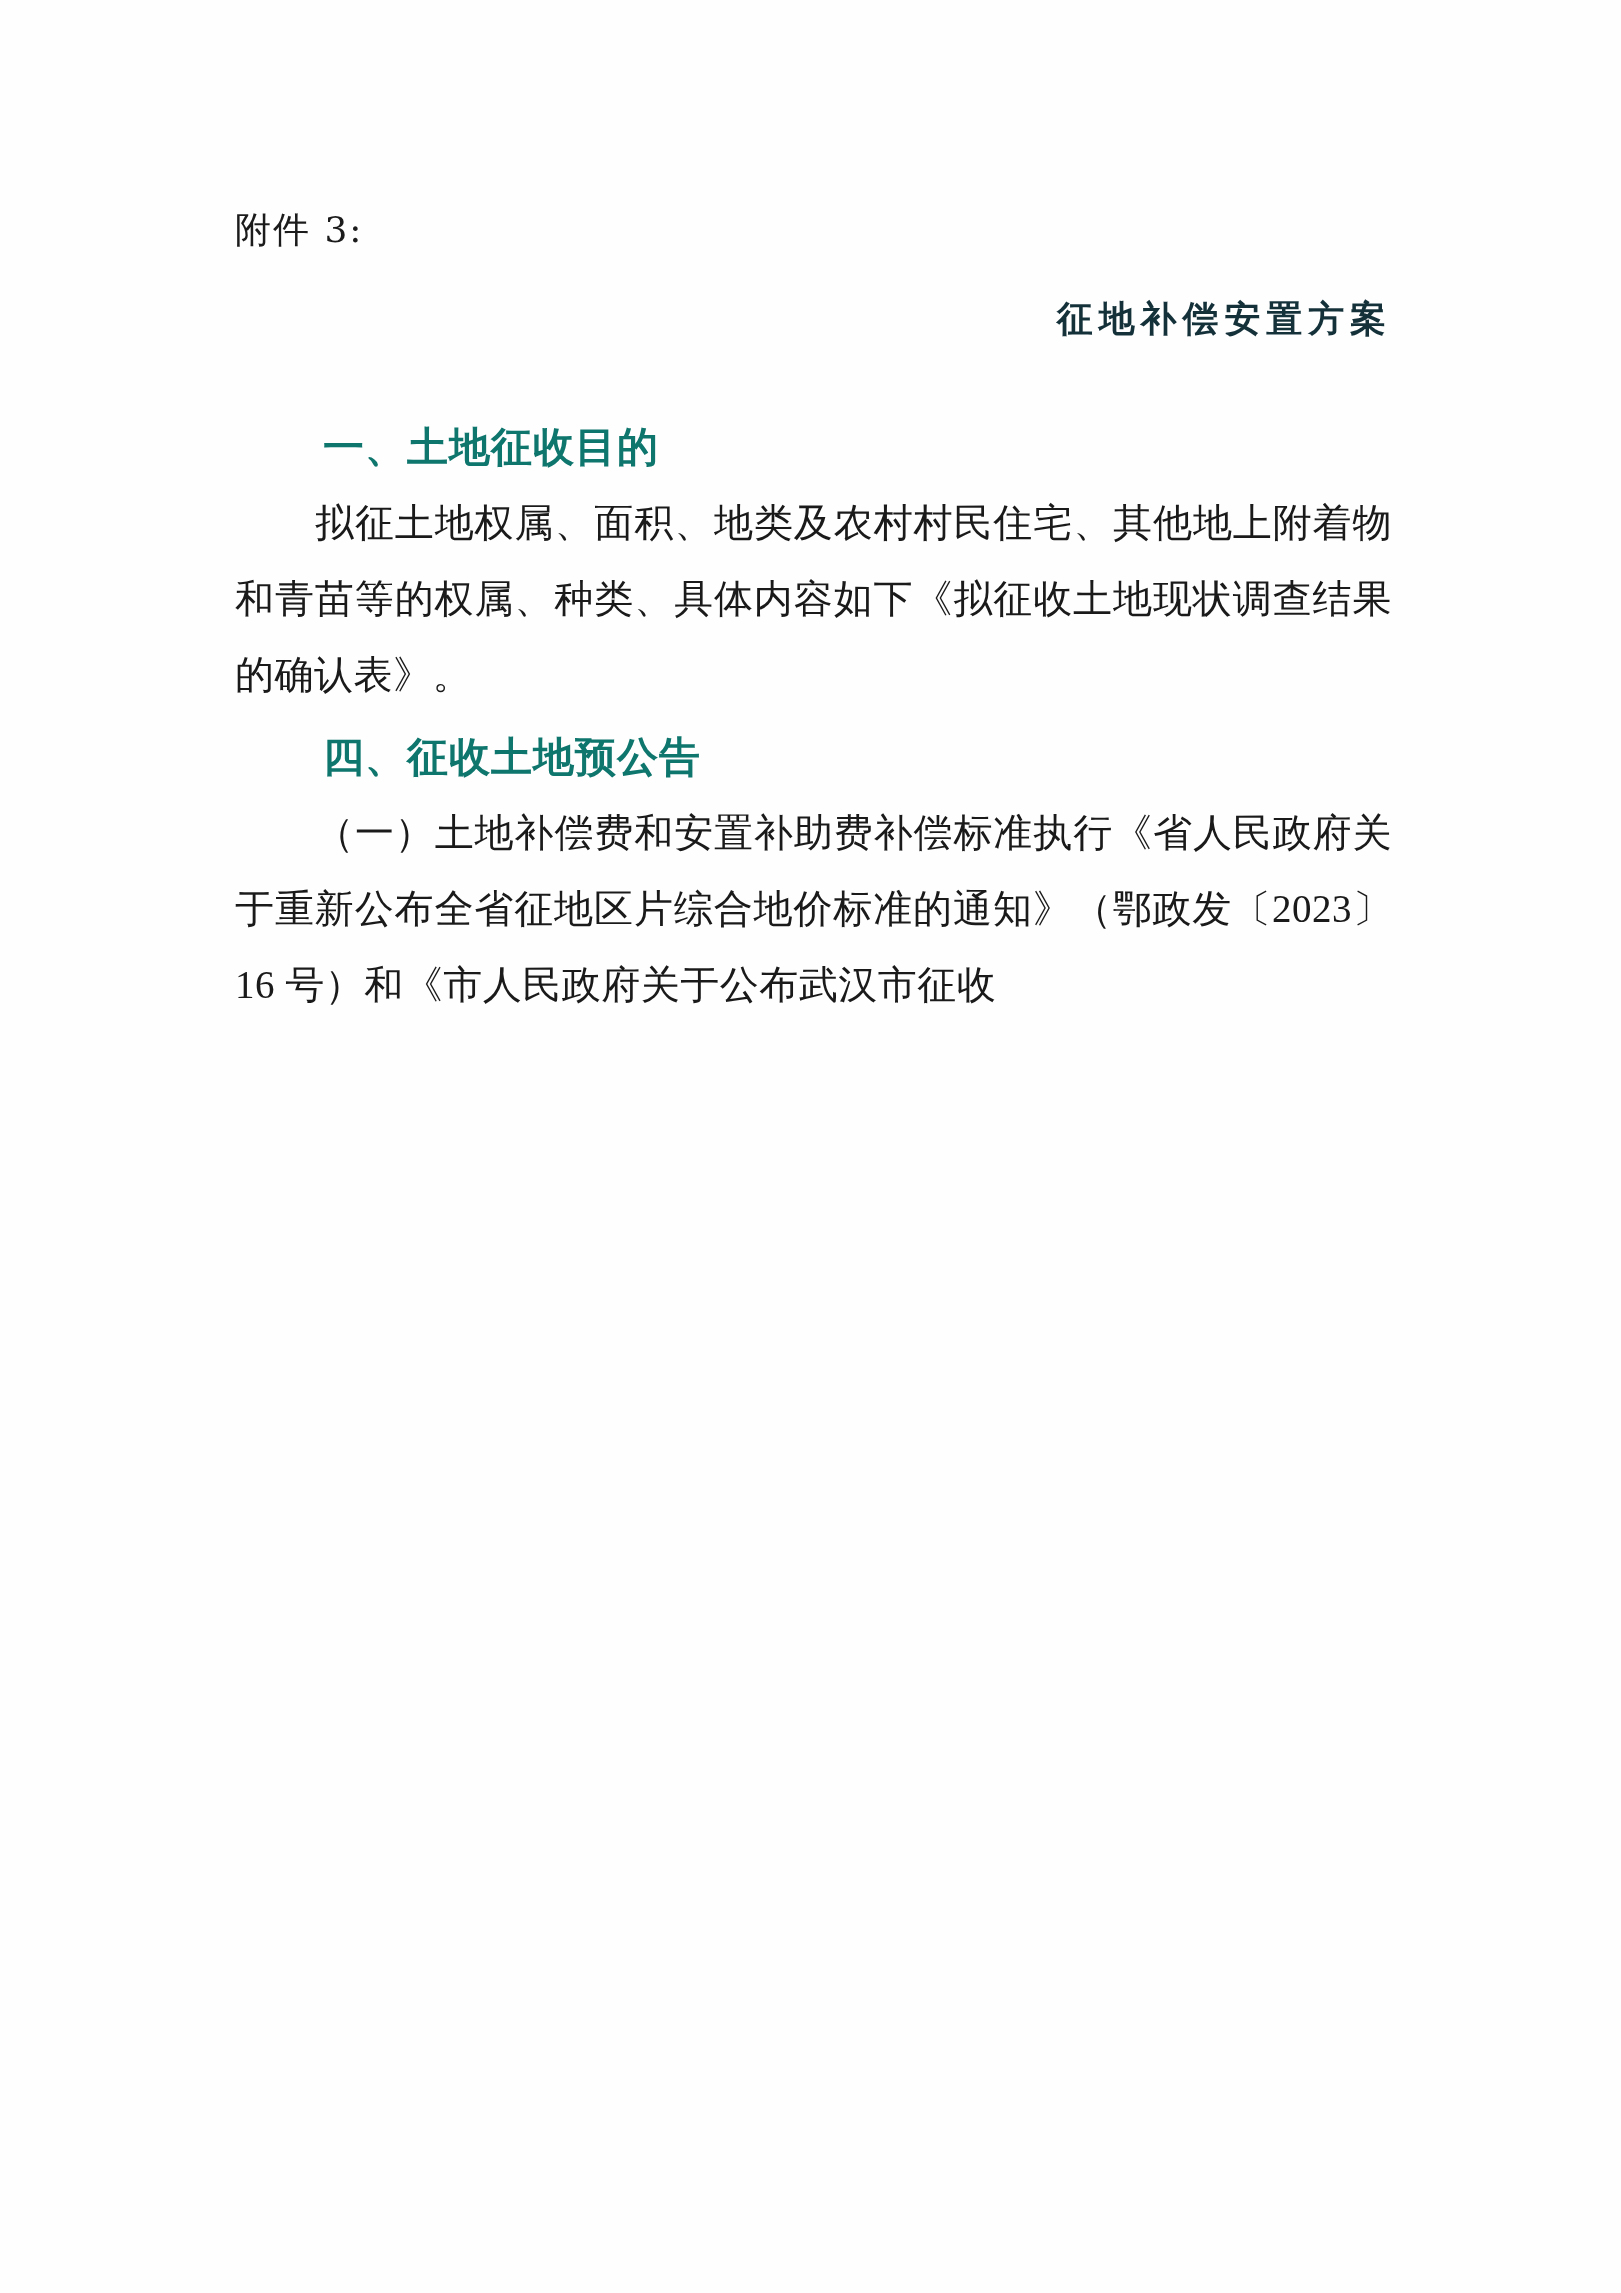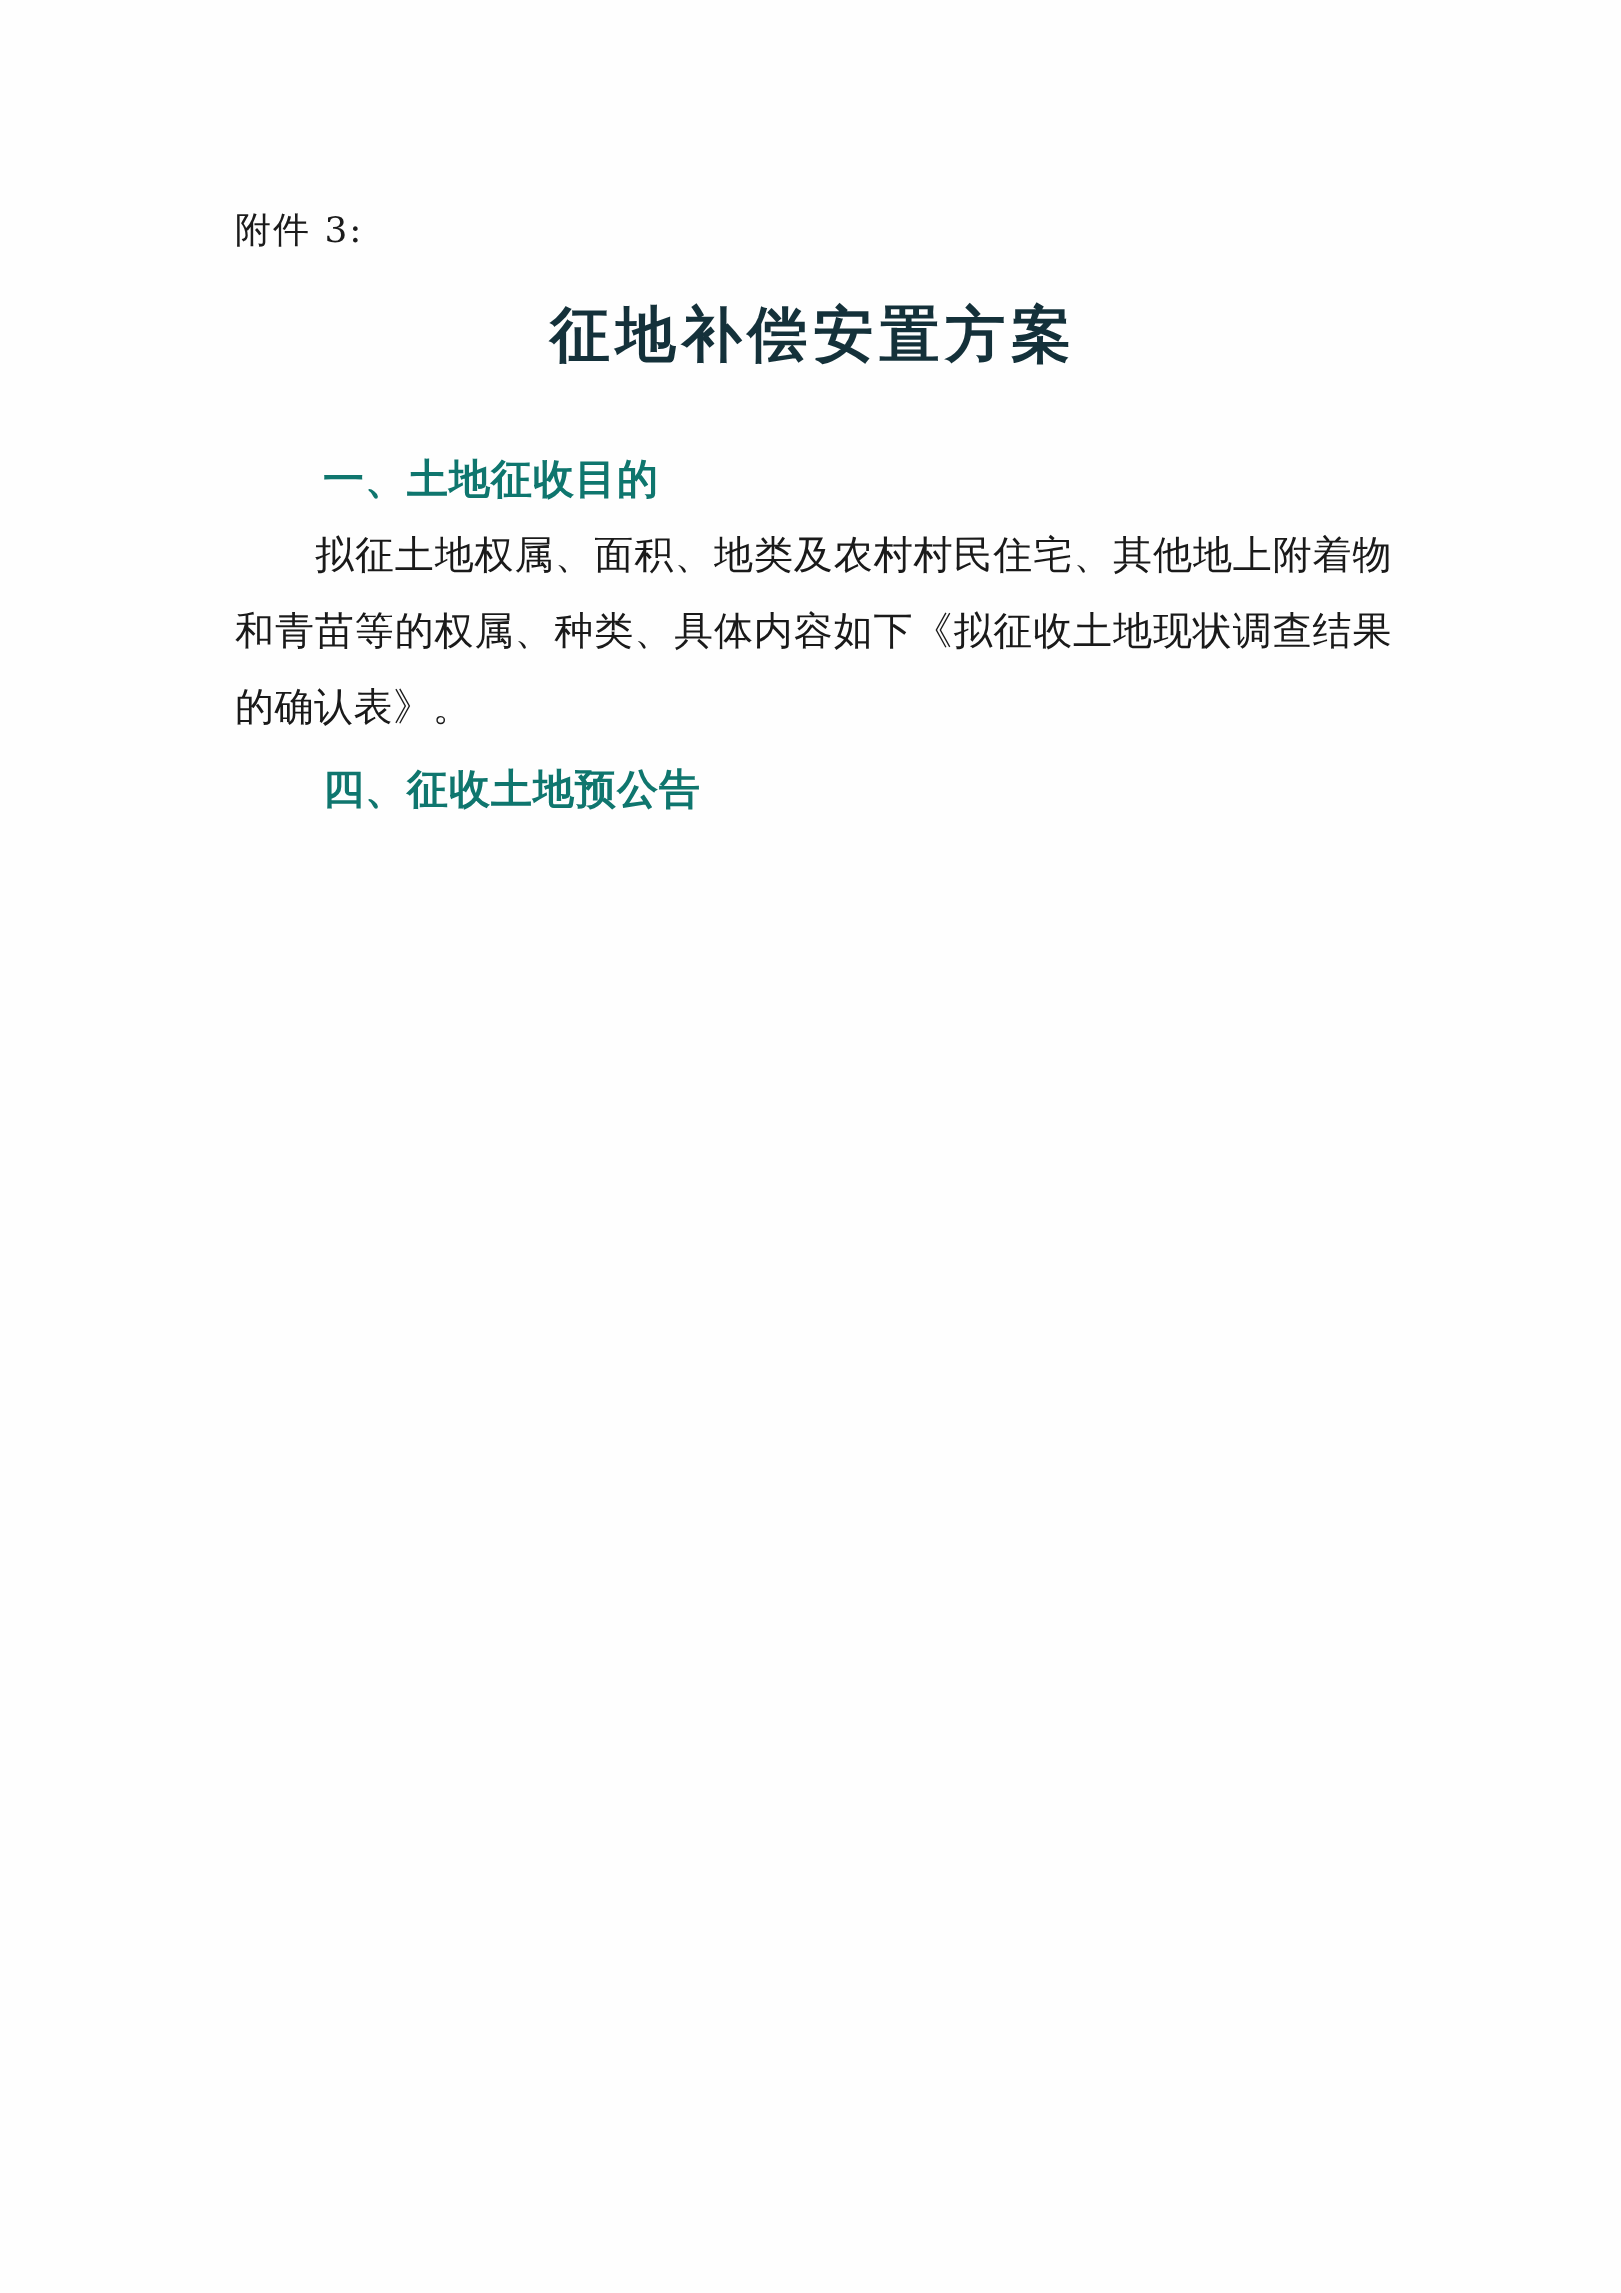--- a/index.html
+++ b/index.html
@@ -30,22 +30,22 @@
     width: 1157px;
   }
   .attachment-label {
     font-size: 36px;
     letter-spacing: 2px;
     color: #1b1b1b;
     margin-bottom: 40px;
     font-family: "DejaVu Serif", "Liberation Serif", serif;
   }
   .doc-title {
-    text-align: center;
-    font-size: 60px;
+    text-align: right;
+    font-size: 36px;
     letter-spacing: 5.9px;
     color: #14313a;
     font-weight: 600;
     margin-bottom: 65px;
     font-family: "DejaVu Serif", "Liberation Serif", serif;
   }
   p.body-para {
     font-size: 39px;
     line-height: 76px;
     text-indent: 80px;
@@ -84,17 +84,18 @@
       <h2 class="section-heading">一、土地征收目的</h2>
     </div>
 
 
     <div class="block">
       <p class="body-para">拟征土地权属、面积、地类及农村村民住宅、其他地上附着物和青苗等的权属、种类、具体内容如下《拟征收土地现状调查结果的确认表》。</p>
     </div>
 
     <div class="block">
       <h2 class="section-heading">四、征收土地预公告</h2>
+      <p class="body-para">（一）土地补偿费和安置补助费补偿标准执行《省人民政府关于重新公布全省征地区片综合地价标准的通知》（鄂政发〔2023〕16 号）和《市人民政府关于公布武汉市征收</p>
     </div>
 
   </div>
 </div>
 
 
 </body></html>

